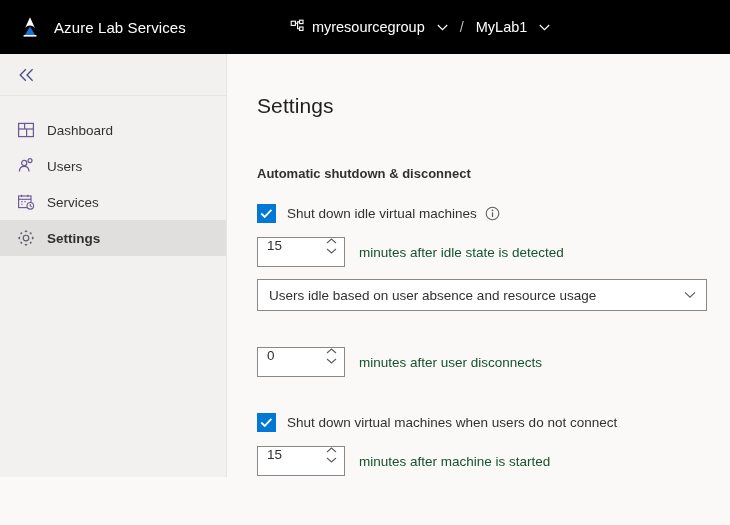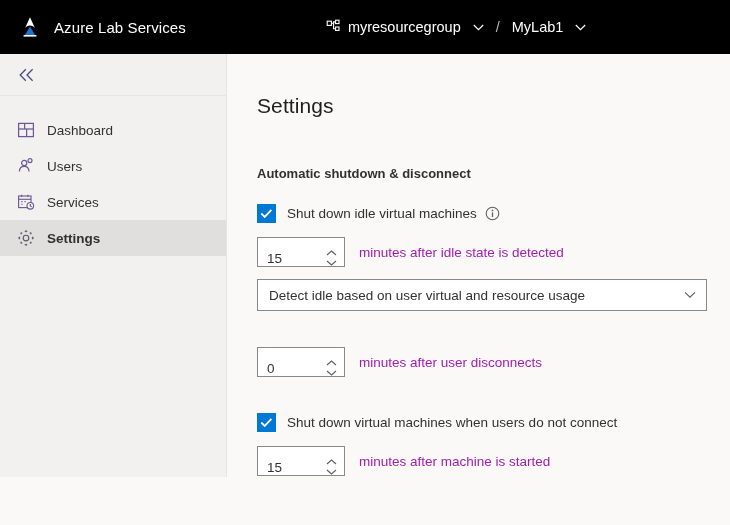--- a/index.html
+++ b/index.html
@@ -18,21 +18,20 @@
   }
 
   
   #topbar {
     position: absolute;
     top: 0; left: 0;
     width: 730px; height: 54px;
     background: #000000;
     display: flex;
     align-items: center;
-    gap: 36px;
   }
 
   #brand {
     display: flex;
     align-items: center;
     margin-left: 17px;
     height: 54px;
   }
 
   #azure-logo {
@@ -212,21 +211,21 @@
     display: flex;
     align-items: center;
     margin-top: 13px;
   }
 
   .spinner {
     width: 88px; height: 30px;
     border: 1px solid #8a8886;
     background: #ffffff;
     display: flex;
-    align-items: flex-end;
+    align-items: flex-start;
     flex: none;
   }
 
   .spin-value {
     flex: 1;
     border: none;
     outline: none;
     background: transparent;
     font-family: "Liberation Sans", sans-serif;
     font-size: 13.5px;
@@ -243,21 +242,21 @@
     align-items: center;
     gap: 4px;
     padding-right: 3px;
   }
 
   .spin-arrows svg { display: block; cursor: pointer; }
 
   .field-suffix {
     margin-left: 14px;
     font-size: 13.5px;
-    color: #a21caf;
+    color: #14532d;
     white-space: nowrap;
   }
 
   .dropdown {
     margin-top: 12px;
     width: 450px; height: 32px;
     border: 1px solid #8a8886;
     background: #ffffff;
     display: flex;
     align-items: center;
@@ -417,21 +416,21 @@
           </svg>
           <svg width="11" height="6" viewBox="0 0 11 6">
             <path d="M1 1 L5.5 5 L10 1" fill="none" stroke="#605e5c" stroke-width="1.1"></path>
           </svg>
         </span>
       </span>
       <span class="field-suffix">minutes after idle state is detected</span>
     </div>
 
     <div class="dropdown">
-      <span class="dropdown-value">Detect idle based on user virtual and resource usage</span>
+      <span class="dropdown-value">Users idle based on user absence and resource usage</span>
       <svg class="dropdown-caret" viewBox="0 0 12 8">
         <path d="M1 1.4 L6 6.2 L11 1.4" fill="none" stroke="#605e5c" stroke-width="1.15"></path>
       </svg>
     </div>
   </div>
 
   <div class="group g2">
 
     <div class="field-row">
       <span class="spinner">

